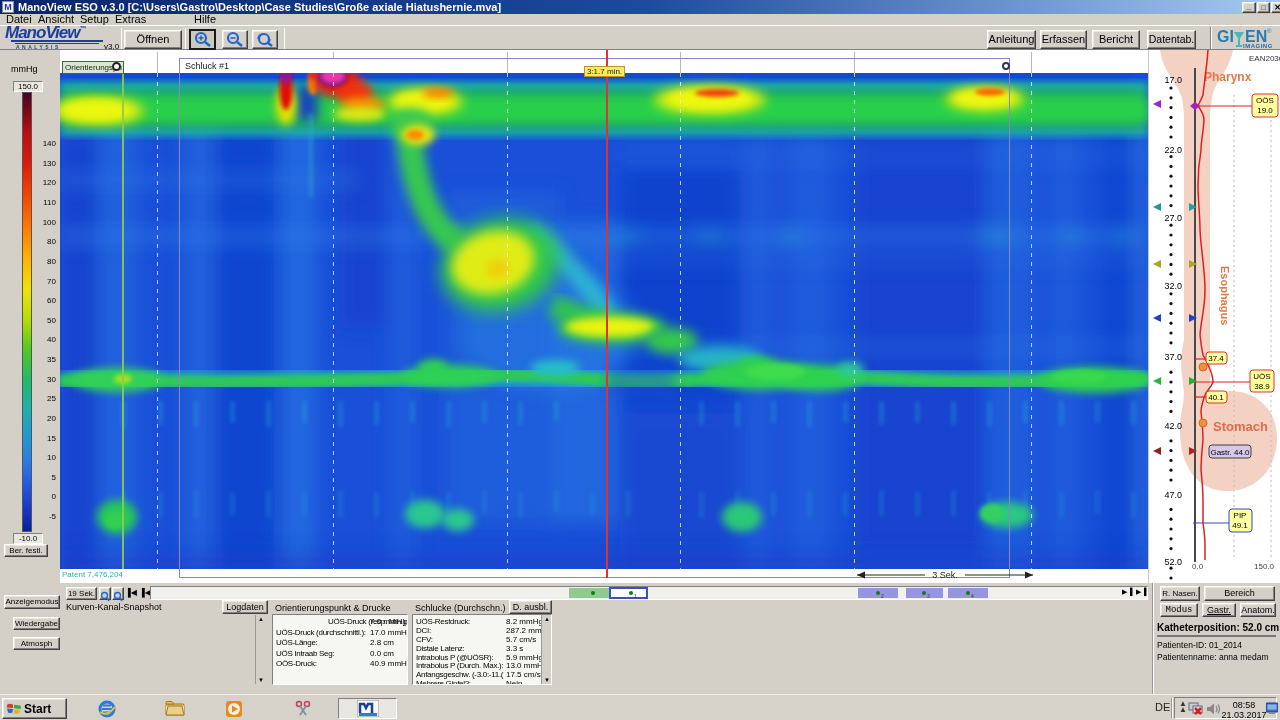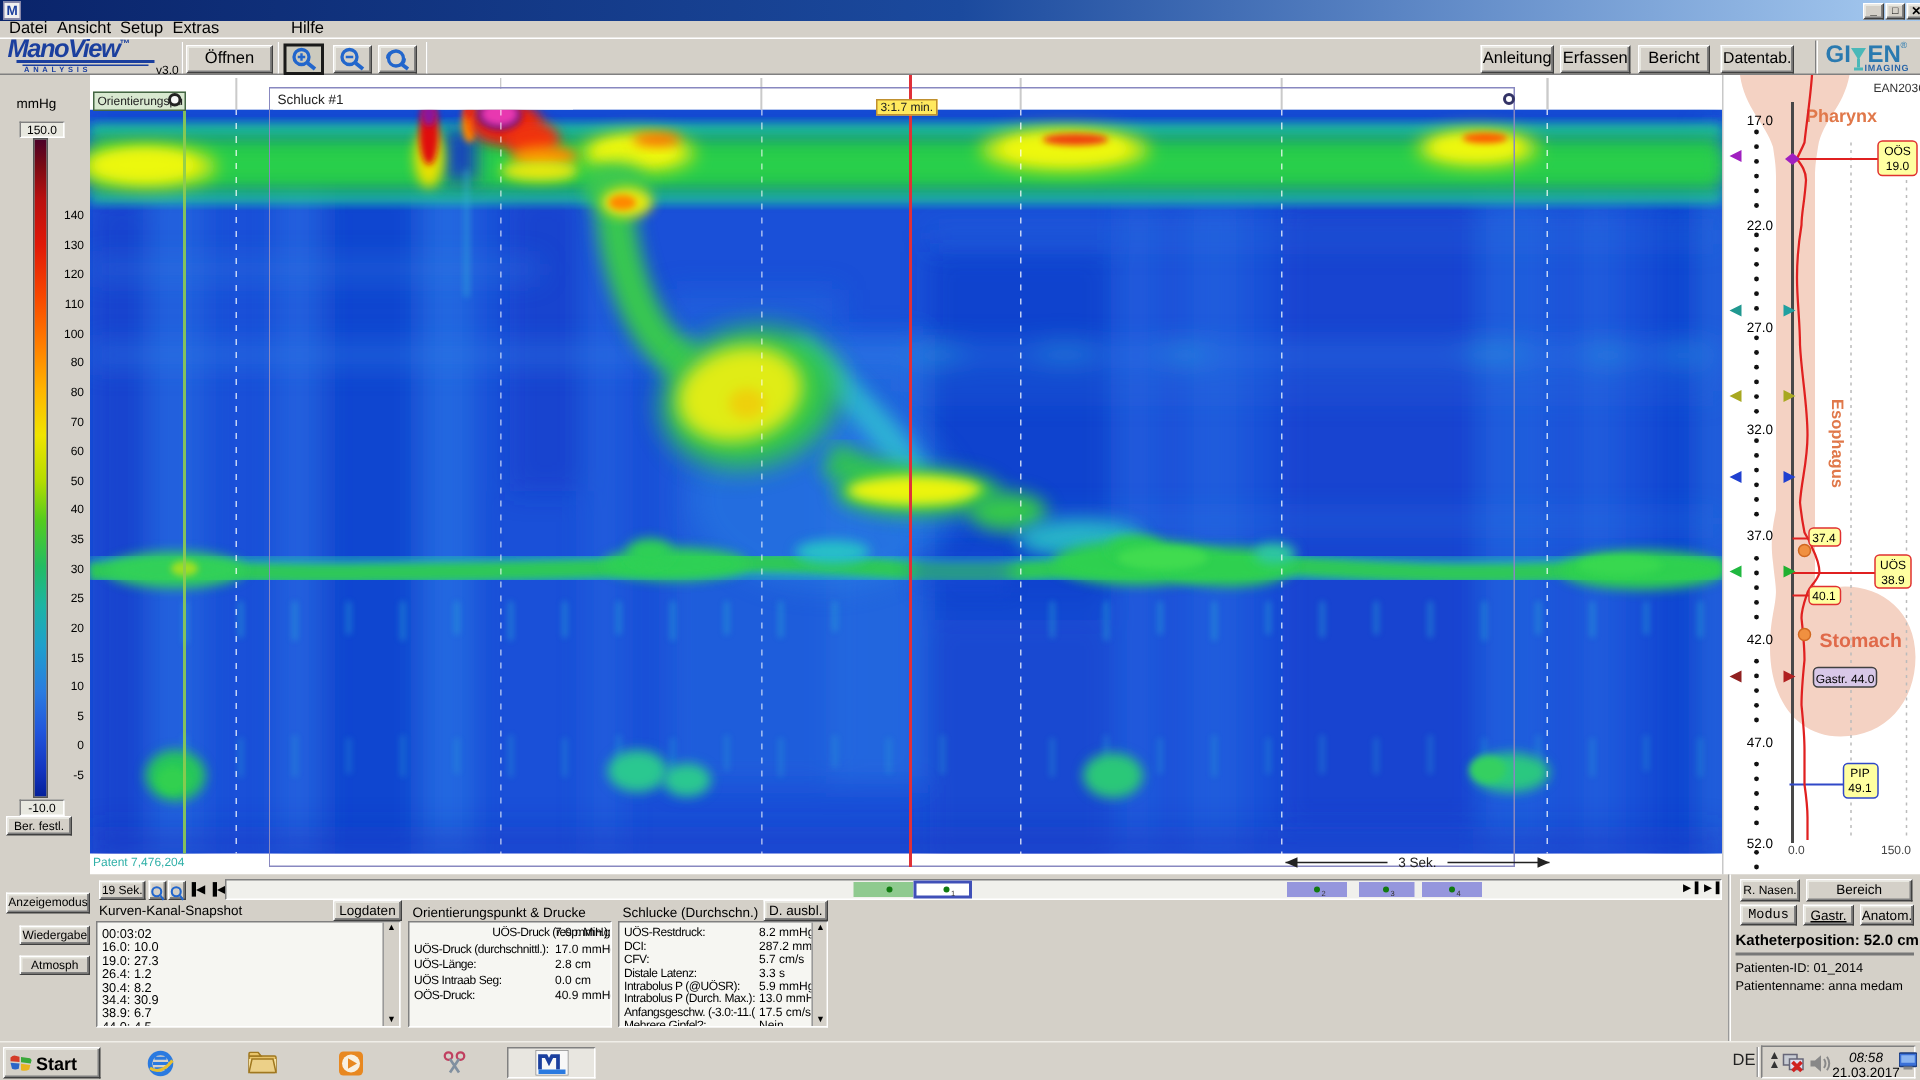--- a/index.html
+++ b/index.html
@@ -7,20 +7,21 @@
 .abs{position:absolute;}
 .b3d{border-top:1px solid #fff;border-left:1px solid #fff;border-right:1px solid #404040;border-bottom:1px solid #404040;box-shadow:inset -1px -1px 0 #808080,inset 1px 1px 0 #e8e8e0;background:#d4d0c8;}
 .sunk{border-top:1px solid #808080;border-left:1px solid #808080;border-right:1px solid #fff;border-bottom:1px solid #fff;}
 .btxt{font-size:11px;color:#000;text-align:center;}
 .dash{top:23px;width:1px;height:496px;background:repeating-linear-gradient(180deg,rgba(255,255,255,.75) 0 4px,rgba(255,255,255,0) 4px 9px);}
 </style></head>
 <body>
 
 <div class="abs" style="left:0;top:0;width:1280px;height:14px;background:linear-gradient(90deg,#0a246a 0%,#1b4a9e 50%,#a6caf0 100%);">
  <div class="abs" style="left:2px;top:1px;width:12px;height:12px;background:#f0f0f0;border:1px solid #88a;font-size:9px;font-weight:bold;color:#1b3f9e;text-align:center;line-height:11px;">M</div>
+ <div class="abs" style="left:18px;top:1px;font-size:11px;font-weight:bold;color:#fff;white-space:nowrap;">ManoView ESO v.3.0 [C:\Users\Gastro\Desktop\Case Studies\Große axiale Hiatushernie.mva]</div>
  <div class="abs b3d" style="left:1242px;top:2px;width:14px;height:11px;font-size:8px;text-align:center;line-height:8px;font-weight:bold;">_</div>
  <div class="abs b3d" style="left:1257px;top:2px;width:13px;height:11px;font-size:7px;text-align:center;line-height:10px;">□</div>
  <div class="abs b3d" style="left:1271px;top:2px;width:13px;height:11px;font-size:8px;text-align:center;line-height:10px;font-weight:bold;">✕</div>
 </div>
 
 <div class="abs" style="left:0;top:14px;width:1280px;height:11px;background:#d4d0c8;font-size:11px;">
  <span class="abs" style="left:6px;top:-1px;">Datei</span>
  <span class="abs" style="left:38px;top:-1px;">Ansicht</span>
  <span class="abs" style="left:80px;top:-1px;">Setup</span>
  <span class="abs" style="left:115px;top:-1px;">Extras</span>
@@ -496,30 +497,20 @@
  <div class="abs b3d btxt" style="left:4px;top:12px;width:56px;height:14px;font-size:8px;line-height:12px;">Anzeigemodus</div>
  <div class="abs b3d btxt" style="left:13px;top:34px;width:47px;height:13px;font-size:8px;line-height:11px;">Wiedergabe</div>
  <div class="abs b3d btxt" style="left:13px;top:54px;width:47px;height:13px;font-size:8px;line-height:11px;">Atmosph</div>
 
  <div class="abs" style="left:66px;top:19px;font-size:9px;">Kurven-Kanal-Snapshot</div>
  <div class="abs b3d btxt" style="left:222px;top:17px;width:46px;height:14px;font-size:9px;line-height:12px;">Logdaten</div>
  <div class="abs" style="left:275px;top:20px;font-size:9px;">Orientierungspunkt &amp; Drucke</div>
  <div class="abs" style="left:415px;top:20px;font-size:9px;">Schlucke (Durchschn.)</div>
  <div class="abs b3d btxt" style="left:509px;top:17px;width:43px;height:14px;font-size:9px;line-height:12px;">D. ausbl.</div>
 
- <div class="abs sunk" style="left:64px;top:31px;width:203px;height:71px;background:#f6f6f2;font-size:8.5px;padding:2px 0 0 3px;overflow:hidden;">
-      <div style="height:8.9px;">00:03:02</div>
-      <div style="height:8.9px;">16.0: 10.0</div>
-      <div style="height:8.9px;">19.0: 27.3</div>
-      <div style="height:8.9px;">26.4: 1.2</div>
-      <div style="height:8.9px;">30.4: 8.2</div>
-      <div style="height:8.9px;">34.4: 30.9</div>
-      <div style="height:8.9px;">38.9: 6.7</div>
-      <div style="height:8.9px;">44.0: 4.5</div>
-    </div>
  <div class="abs" style="left:255px;top:32px;width:11px;height:69px;background:#d4d0c8;border-left:1px solid #999;font-size:6px;text-align:center;">
       <span class="abs" style="left:2px;top:1px;">▲</span>
       <span class="abs" style="left:2px;bottom:1px;">▼</span>
     </div>
  <div class="abs sunk" style="left:272px;top:31px;width:136px;height:71px;background:#f6f6f2;font-size:8px;letter-spacing:-0.3px;padding:2px 0 0 3px;overflow:hidden;white-space:nowrap;">
       <div style="height:10.5px;position:relative;text-align:right;"><span>UÖS-Druck (resp. Min.):</span><span style="position:absolute;left:94px;letter-spacing:0;">7.0 mmHg</span></div>
       <div style="height:10.5px;position:relative;"><span>UÖS-Druck (durchschnittl.):</span><span style="position:absolute;left:94px;letter-spacing:0;">17.0 mmHg</span></div>
       <div style="height:10.5px;position:relative;"><span>UÖS-Länge:</span><span style="position:absolute;left:94px;letter-spacing:0;">2.8 cm</span></div>
       <div style="height:10.5px;position:relative;"><span>UÖS Intraab Seg:</span><span style="position:absolute;left:94px;letter-spacing:0;">0.0 cm</span></div>
       <div style="height:10.5px;position:relative;"><span>OÖS-Druck:</span><span style="position:absolute;left:94px;letter-spacing:0;">40.9 mmHg</span></div>
@@ -606,21 +597,21 @@
   <span style="position:absolute;left:4px;top:7px;font-size:8px;color:#333;">▲</span>
   <svg style="position:absolute;left:13px;top:4px;" width="16" height="14" viewBox="0 0 16 14">
         <rect x="1" y="1" width="9" height="7" fill="#c8ccd4" stroke="#667"></rect>
         <rect x="5" y="4" width="9" height="7" fill="#dde" stroke="#667"></rect>
         <path d="M7,6 L13,12 M13,6 L7,12" stroke="#d02020" stroke-width="2.5"></path>
       </svg>
   <svg style="position:absolute;left:31px;top:4px;" width="15" height="14" viewBox="0 0 15 14">
         <path d="M1,5 L4,5 L8,1.5 L8,12.5 L4,9 L1,9 Z" fill="#888"></path>
         <path d="M10,4 Q12,7 10,10 M12,2.5 Q15,7 12,11.5" stroke="#888" stroke-width="1.3" fill="none"></path>
       </svg>
-  <span style="position:absolute;left:52px;top:2px;width:34px;font-size:9px;text-align:center;font-style:italic;">08:58</span>
+  <span style="position:absolute;left:52px;top:2px;width:34px;font-size:9px;text-align:center;">08:58</span>
   <span style="position:absolute;left:44px;top:12px;width:50px;font-size:9px;text-align:center;">21.03.2017</span>
  </div>
  <div class="abs" style="left:1266px;top:6px;width:12px;height:13px;">
   <svg width="12" height="13" viewBox="0 0 12 13">
         <rect x="0" y="1" width="12" height="9" rx="1" fill="#3a70d8" stroke="#1a3a7a"></rect>
         <rect x="1.5" y="2.5" width="9" height="5" fill="#8ab4f0"></rect>
         <rect x="3" y="10" width="6" height="2" fill="#888"></rect>
       </svg>
  </div>
 </div>

